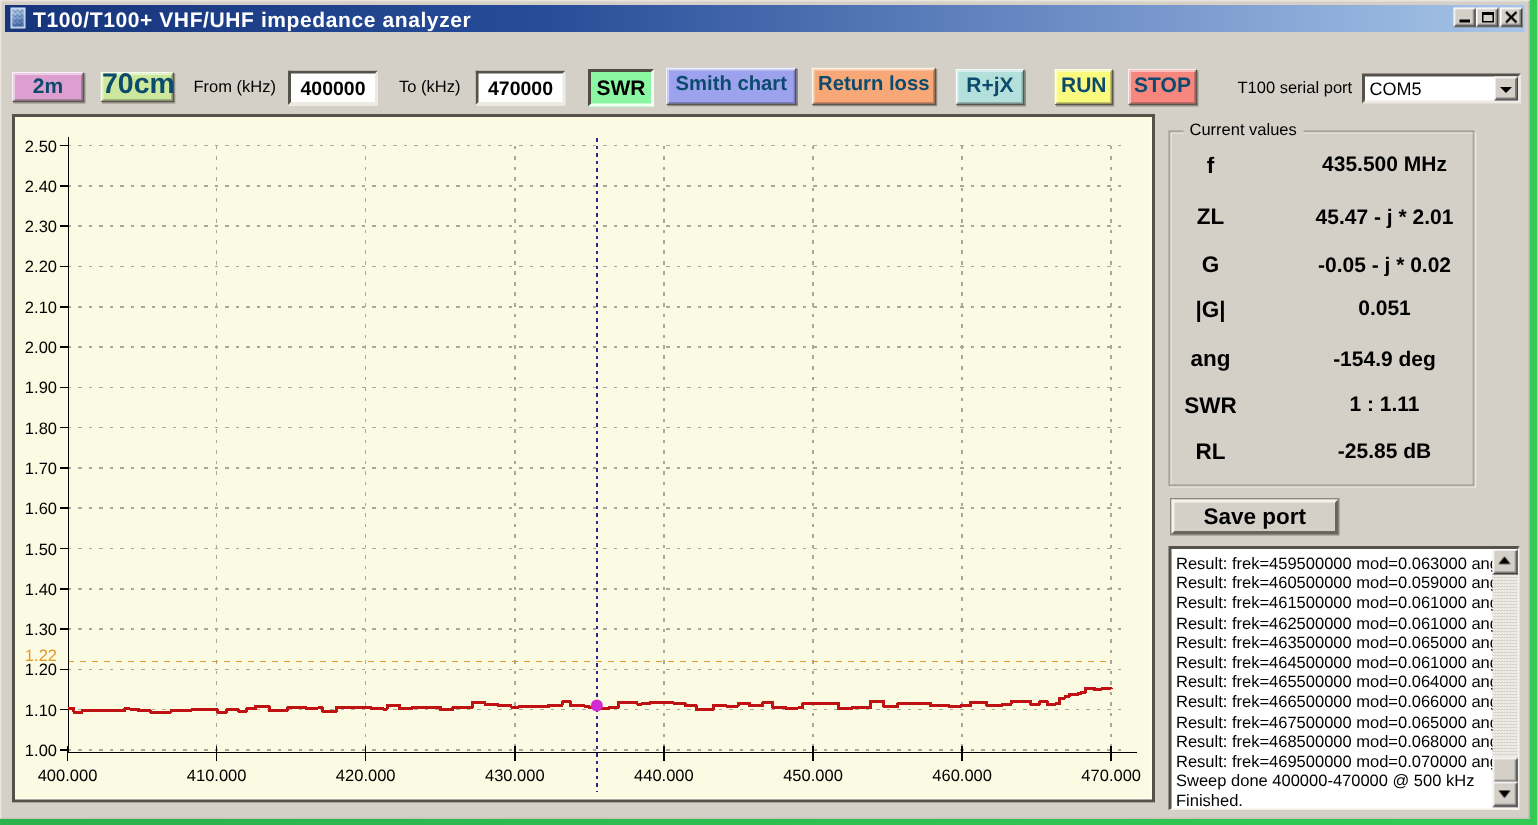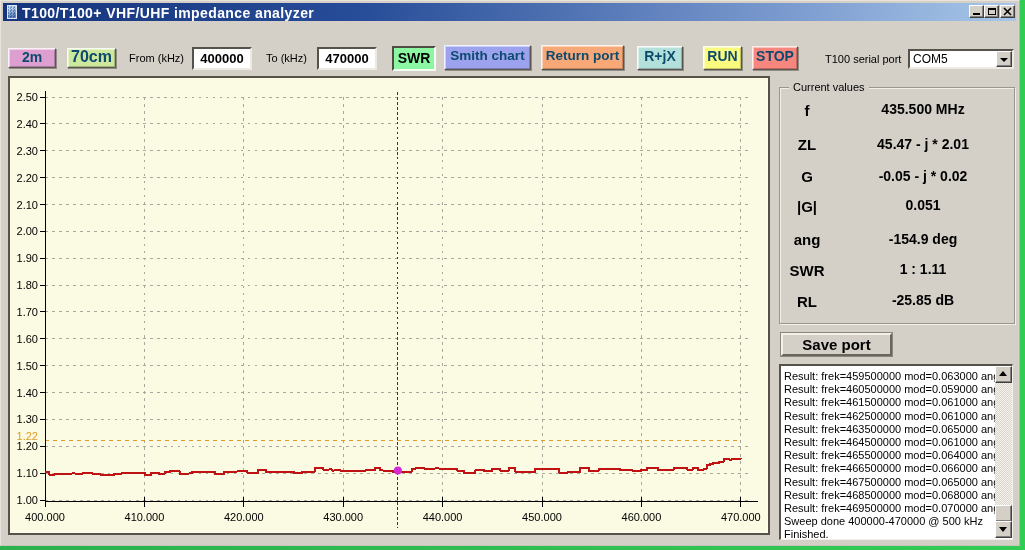--- a/index.html
+++ b/index.html
@@ -19,21 +19,21 @@
   box-shadow:inset -1px -1px 0 #808080; font-size:9px; text-align:center; line-height:11px; color:#000; font-weight:bold; }
 #menubar { position:absolute; left:3px; top:24px; width:1013px; height:18px; font-size:10.5px; color:#000; }
 #menubar span { position:absolute; top:2px; }
 .btn { position:absolute; font-weight:bold; color:#0c4a6e; text-align:center;
   border-top:1px solid rgba(255,255,255,0.85); border-left:1px solid rgba(255,255,255,0.85);
   border-right:1px solid #5a564e; border-bottom:1px solid #5a564e;
   box-shadow:inset 1px 1px 0 rgba(255,255,255,0.5), inset -1px -1px 0 rgba(0,0,0,0.22), 1px 1px 0 rgba(90,86,78,0.55); }
 .lbl { position:absolute; font-size:11px; color:#000; }
 .field { position:absolute; background:#fff; border:2px solid; border-color:#55514b #eceae2 #eceae2 #55514b; font-weight:bold; font-size:13px; text-align:center; color:#000; }
 #chart { position:absolute; left:8px; top:76px; width:762px; height:459px; background:#fbfae2; border:2px solid #56524a; box-shadow:inset -1px -1px 0 #fffef2; }
-#grp { position:absolute; left:779px; top:87px; width:236px; height:237px; border:1px solid #9a968c; box-shadow:inset 1px 1px 0 #f2efe8, 1px 1px 0 #f2efe8; }
+#grp { position:absolute; left:779px; top:87px; width:204px; height:237px; border:1px solid #9a968c; box-shadow:inset 1px 1px 0 #f2efe8, 1px 1px 0 #f2efe8; }
 #grp .cap { position:absolute; left:9px; top:-7px; background:#d4d0c8; padding:0 4px; font-size:11px; }
 .cvl { position:absolute; width:60px; text-align:center; font-size:15px; font-weight:bold; color:#000; }
 .cvv { position:absolute; left:833px; width:180px; text-align:center; font-size:14px; font-weight:bold; color:#000; }
 .pbtn { position:absolute; background:#d4d0c8; font-weight:bold; font-size:15px; text-align:center; color:#000;
   border-top:2px solid #f4f1ea; border-left:2px solid #f4f1ea; border-right:2px solid #6a665e; border-bottom:2px solid #6a665e;
   box-shadow:0 0 0 1px #8a867e; }
 #listbox { position:absolute; left:779px; top:364px; width:234px; height:176px; background:#fff;
   border-top:2px solid #55514b; border-left:2px solid #55514b; border-right:1px solid #f4f1ea; border-bottom:1px solid #f4f1ea; overflow:hidden; }
 #listbox .rows { position:absolute; left:3px; top:4px; width:212px; font-size:11px; line-height:13.2px; white-space:nowrap; color:#000; }
 #sbar { position:absolute; right:0; top:0; width:17px; height:172px; background:conic-gradient(#f6f4ee 25%, #d8d4cc 0 50%, #f6f4ee 0 75%, #d8d4cc 0) 0 0/2px 2px; }
@@ -60,28 +60,28 @@
   <div class="tbtn" style="left:984px;">
       <div style="position:absolute;left:3px;top:2px;width:8px;height:7px;border:1px solid #000;border-top-width:2px;"></div>
     </div>
   <div class="tbtn" style="left:1000px;">
       <svg width="13" height="11" style="position:absolute;left:0;top:0;">
         <path d="M3,2 L10,9 M10,2 L3,9" stroke="#000" stroke-width="1.6"></path>
       </svg>
     </div>
 
   <div class="btn" style="left:8px; top:48px; width:48px; height:20px; background:#dc9fd0; font-size:14px; line-height:16px;">2m</div>
-  <div class="btn" style="left:67px; top:48px; width:49px; height:20px; background:#cde89c; font-size:16px; line-height:16px;">70cm</div>
+  <div class="btn" style="left:67px; top:48px; width:49px; height:20px; background:#cde89c; font-size:19px; line-height:16px;">70cm</div>
   <div class="lbl" style="left:129px; top:52px;">From (kHz)</div>
   <div class="field" style="left:192px; top:47px; width:60px; height:23px; line-height:19px;">400000</div>
   <div class="lbl" style="left:266px; top:52px;">To (kHz)</div>
   <div class="field" style="left:317px; top:47px; width:60px; height:23px; line-height:19px;">470000</div>
   <div style="position:absolute; left:392px; top:46px; width:44px; height:25px; background:#8bf7a2; border:2px solid; border-color:#4f4b45 #f2fff2 #f2fff2 #4f4b45; font-weight:bold; font-size:14px; line-height:20px; text-align:center; color:#000;">SWR</div>
   <div class="btn" style="left:444px; top:45px; width:87px; height:25px; background:#9ca2ee; font-size:13.5px; line-height:20px;">Smith chart</div>
-  <div class="btn" style="left:541px; top:45px; width:83px; height:25px; background:#f8a877; font-size:13.5px; line-height:20px;">Return port</div>
+  <div class="btn" style="left:541px; top:45px; width:83px; height:25px; background:#f8a877; font-size:13.5px; line-height:20px;">Return loss</div>
   <div class="btn" style="left:637px; top:46px; width:46px; height:24px; background:#b4e0db; font-size:14px; line-height:19px;">R+jX</div>
   <div class="btn" style="left:703px; top:46px; width:39px; height:24px; background:#fafa7e; font-size:14px; line-height:19px;">RUN</div>
   <div class="btn" style="left:752px; top:46px; width:46px; height:24px; background:#f6867e; font-size:14px; line-height:19px;">STOP</div>
   <div class="lbl" style="left:825px; top:53px;">T100 serial port</div>
   <div id="combo">
     <span class="txt">COM5</span>
     <div class="drop">
         <div class="arr" style="top:6px; left:3px; border-left:4px solid transparent; border-right:4px solid transparent; border-top:4px solid #000;"></div>
       </div>
   </div>

